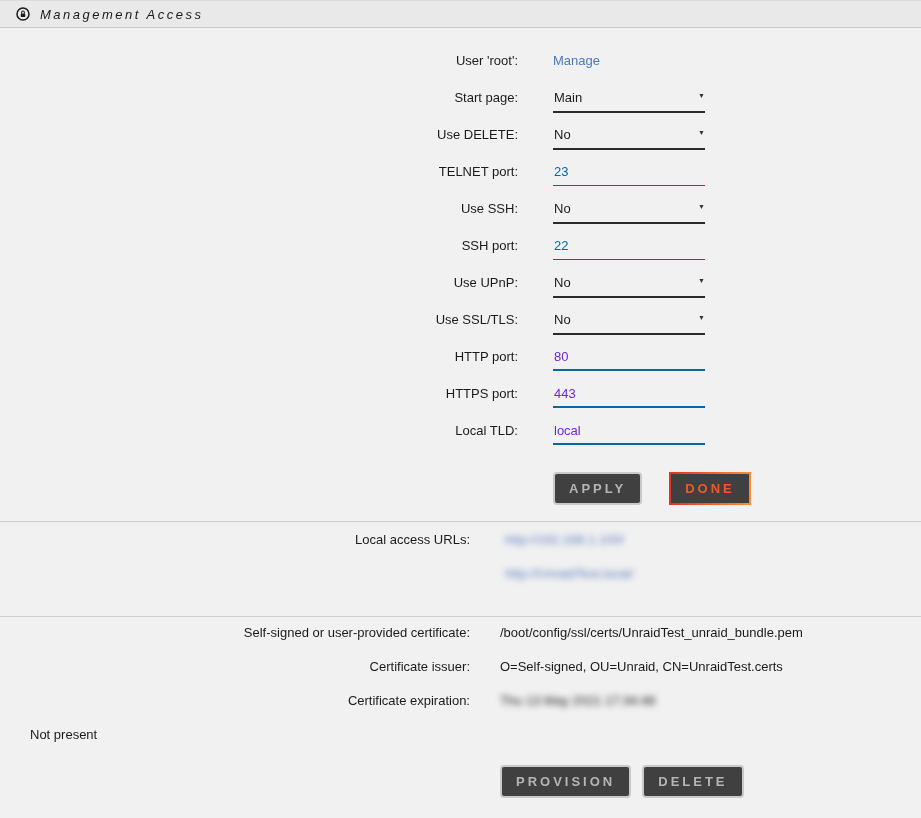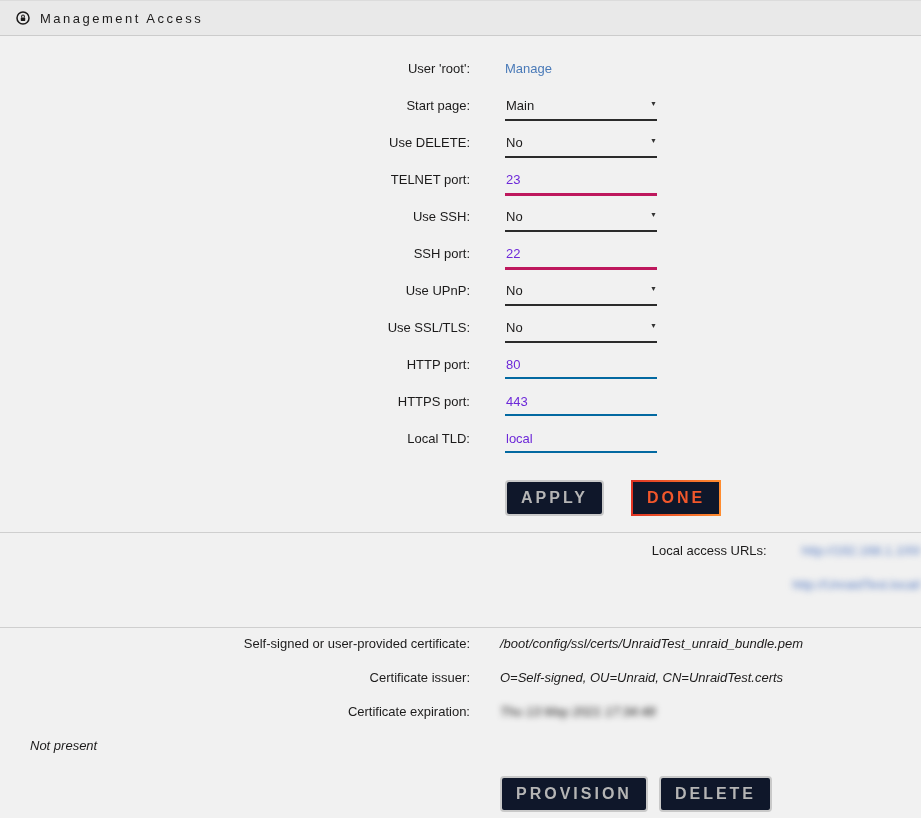--- a/index.html
+++ b/index.html
@@ -8,37 +8,38 @@
     height: 818px;
     background: #f1f1f1;
     font-family: "Liberation Sans", sans-serif;
     font-size: 13px;
     color: #1c1b1b;
     overflow: hidden;
   }
 
   
   .header-bar {
-    height: 36px;
+    height: 28px;
     background: #e9e9e9;
     border-top: 1px solid #dcdcdc;
     border-bottom: 1px solid #cccccc;
     display: flex;
     align-items: center;
     padding-left: 16px;
+    font-style: italic;
   }
   .header-bar .icon { display: inline-flex; margin-right: 10px; }
   .header-title {
     font-size: 13px;
     letter-spacing: 2.5px;
     color: #1c1b1b;
   }
 
   
-  .form-section { padding-top: 25px; }
+  .form-section { padding-top: 25px; padding-left: 48px; }
   .row {
     display: flex;
     align-items: baseline;
     height: 37px;
   }
   .row .label {
     width: 470px;
     text-align: right;
     color: #1c1b1b;
     flex: 0 0 470px;
@@ -67,63 +68,63 @@
     border: none;
     border-bottom: 2px solid #0369a1;
     background: transparent;
     font-family: "Liberation Sans", sans-serif;
     font-size: 13px;
     color: #6d28d9;
     padding: 0 1px 5px 1px;
     outline: none;
   }
   input.text-input:disabled {
-    color: #6d28d9;
-    border-bottom: 3px solid #be185d;
+    color: #0369a1;
+    border-bottom: 1px solid #be185d;
     padding-bottom: 6px;
   }
 
   .btn-row { margin-left: 505px; margin-top: 12px; display: flex; gap: 11px; }
   .btn {
     display: inline-block;
     min-width: 78px;
     padding: 7px 14px;
     font-family: "Liberation Sans", sans-serif;
-    font-size: 16px;
+    font-size: 13px;
     font-weight: bold;
     letter-spacing: 3px;
     text-align: center;
     border-radius: 4px;
-    background: #0f172a;
+    background: #404040;
     cursor: pointer;
   }
   .btn.disabled {
     border: 2px solid #c9c9c9;
     color: #b5b5b5;
     cursor: default;
   }
   .btn.accent {
     border: 2px solid transparent;
     border-image: linear-gradient(90deg, #e03424, #ff8c2f) 1;
     color: #f2572b;
     margin-left: 16px;
   }
 
   .separator { border: none; border-top: 1px solid #cfcfcf; margin: 16px 0 0 0; }
 
   
   .urls-section { padding-top: 10px; }
-  .urls-section .row { height: 34px; justify-content: flex-end; }
+  .urls-section .row { height: 34px; }
   .redacted { filter: blur(3px); user-select: none; }
   .url-link { color: #5b7fc4; text-decoration: none; }
 
   
   .cert-section { padding-top: 8px; }
   .cert-section .row { height: 34px; }
-  .cert-section .value { margin-left: 30px; color: #1c1b1b; font-style: italic; }
+  .cert-section .value { margin-left: 30px; color: #1c1b1b; }
   .cert-btn-row { margin-left: 500px; margin-top: 4px; display: flex; gap: 11px; }
 </style>
 </head>
 <body>
 
 <div class="header-bar">
   <span class="icon">
     <svg width="14" height="14" viewBox="0 0 24 24">
       <circle cx="12" cy="12" r="10.3" fill="none" stroke="#1c1b1b" stroke-width="2.6"></circle>
       <path d="M9.7 11.2 V9.2 a2.3 2.3 0 0 1 4.6 0 V11.2" fill="none" stroke="#1c1b1b" stroke-width="1.8"></path>

